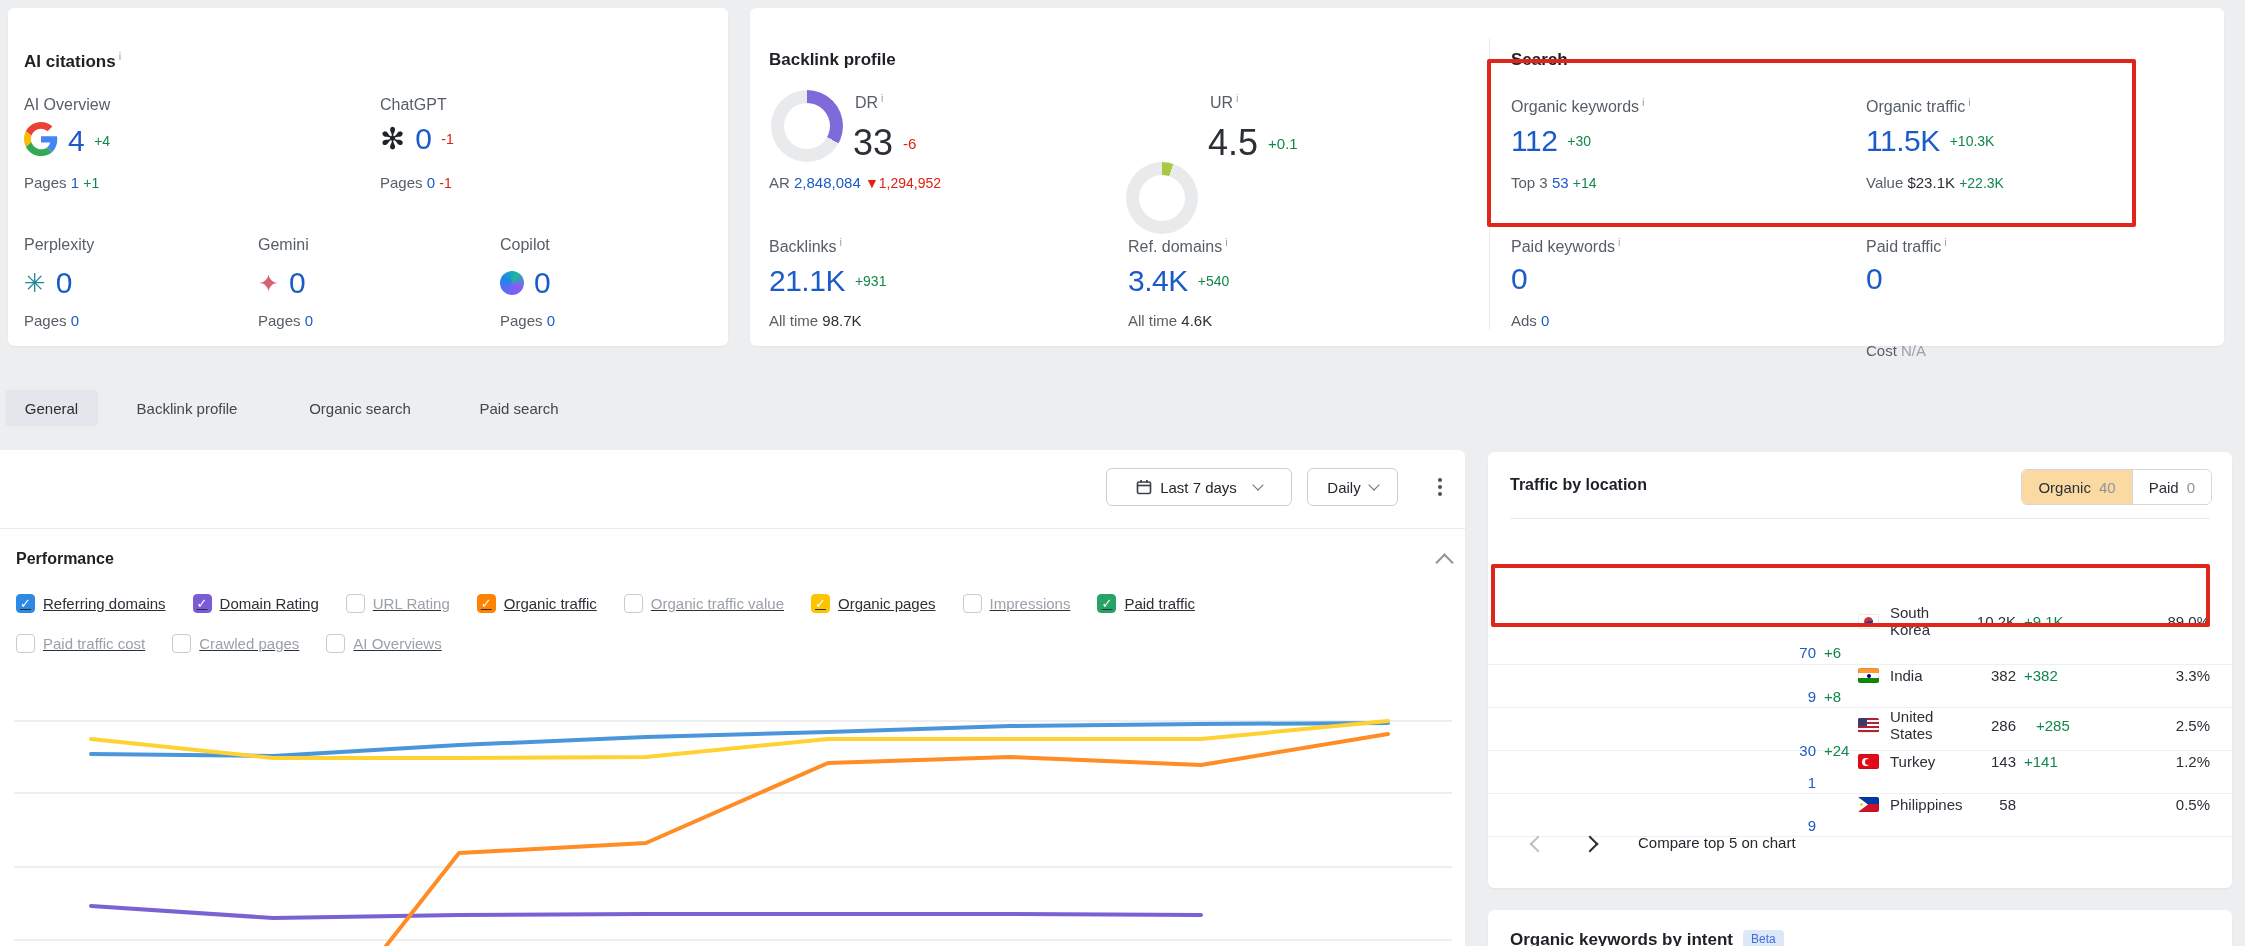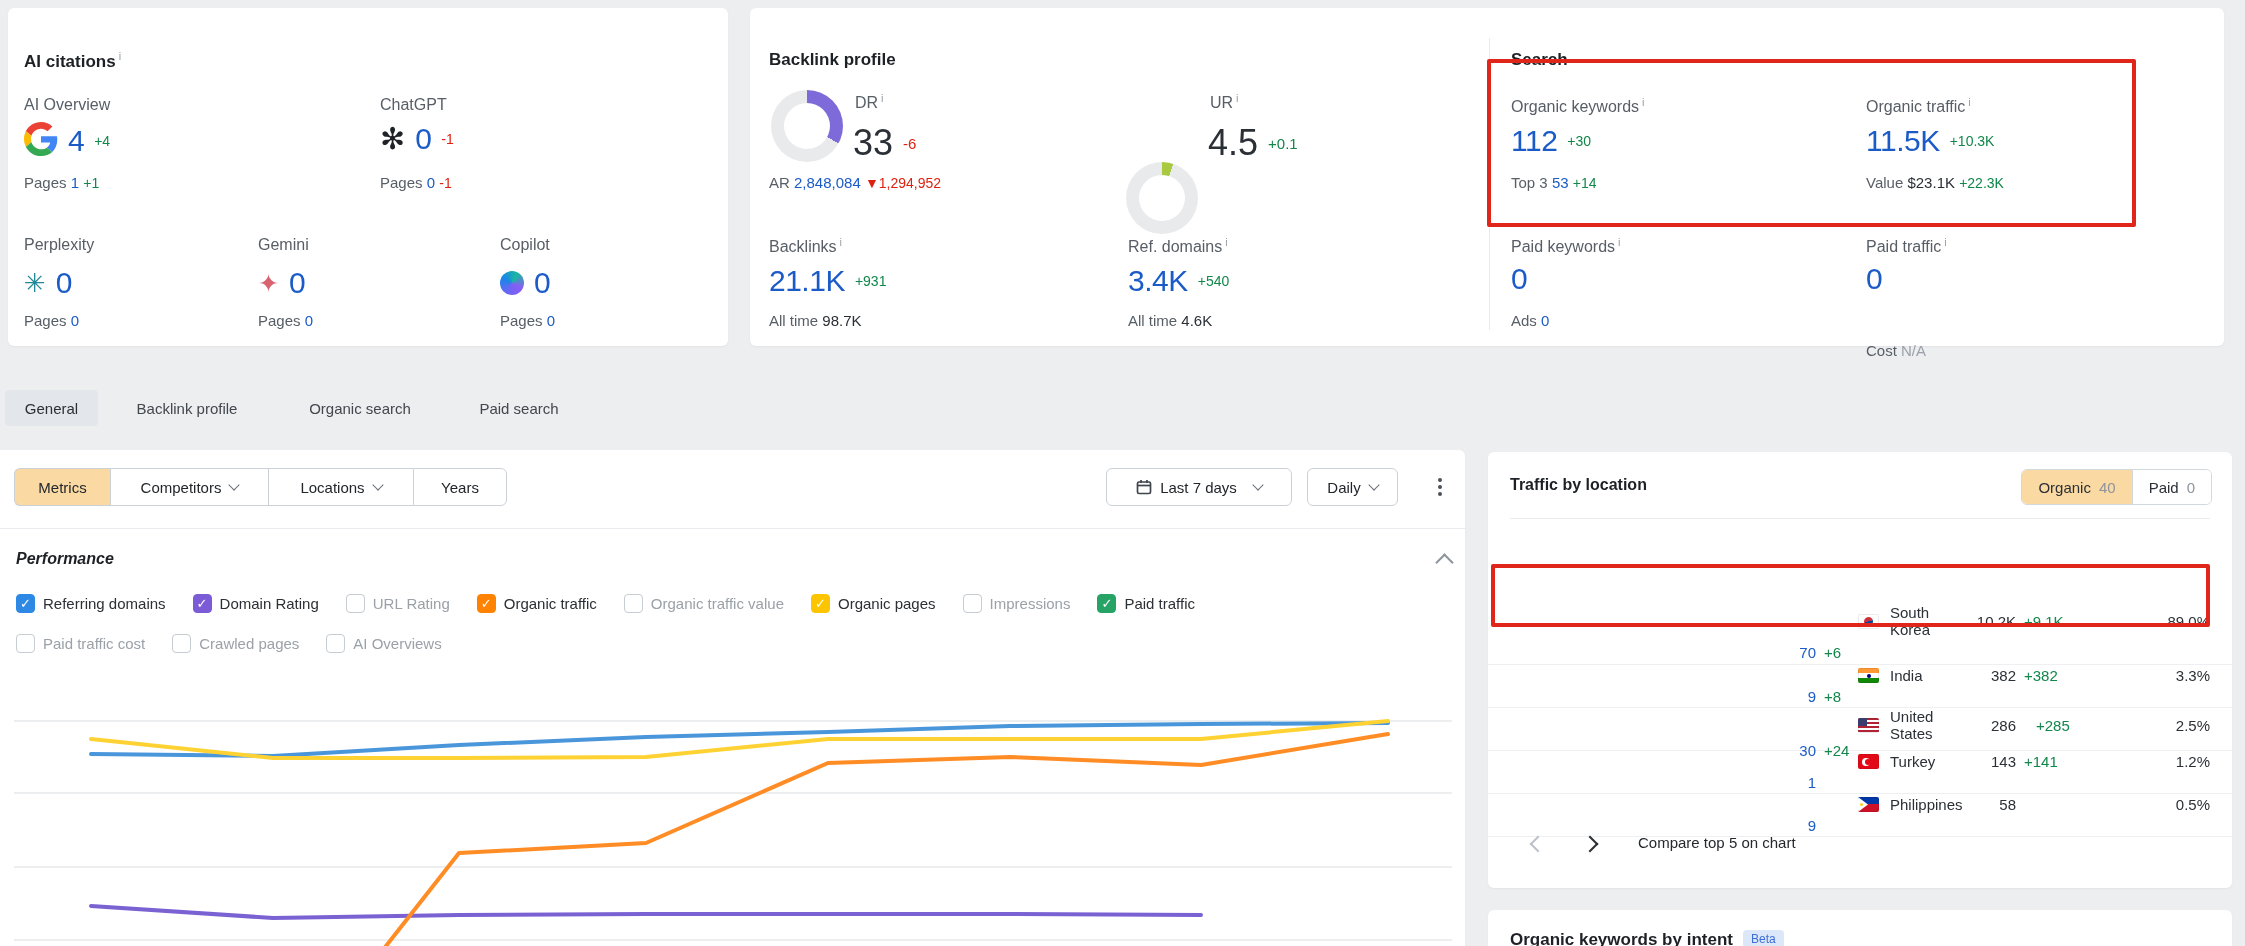--- a/index.html
+++ b/index.html
@@ -41,21 +41,21 @@
   .seg .btn:last-child{border-radius:0 6px 6px 0;border-right-width:1px;}
   .btn.tan{background:#fbd9a2;border-color:#ccd1d7;}
   .rbtn{border-radius:6px;}
   .dcaret{width:7px;height:7px;border-right:1.8px solid #6a7078;border-bottom:1.8px solid #6a7078;
     transform:rotate(45deg);margin-left:9px;margin-top:-4px;flex:0 0 auto;}
   .dots{display:flex;flex-direction:column;gap:3px;cursor:pointer;padding:6px;}
   .dots i{width:4px;height:4px;border-radius:50%;background:#4a5057;}
   .hdiv{position:absolute;left:0;right:0;height:1px;background:#e9ebee;}
   
   .cbrow{position:absolute;display:flex;gap:27px;align-items:center;}
-  .cb-item{display:flex;align-items:center;gap:8px;cursor:pointer;}
+  .cb-item{display:flex;align-items:center;gap:8px;cursor:pointer;text-decoration:underline;}
   .cb{width:19px;height:19px;border-radius:4px;border:1.5px solid #c6ccd2;background:#fff;box-sizing:border-box;
     display:flex;align-items:center;justify-content:center;color:#fff;font-size:13px;font-weight:700;}
   .cb.on::after{content:"✓";}
   .cb-label{font-size:15px;color:#2b3036;white-space:nowrap;}
   .cb-item.off .cb-label{color:#9aa1a8;}
   .upchev{width:11px;height:11px;border-top:2px solid #8d949c;border-left:2px solid #8d949c;transform:rotate(45deg);cursor:pointer;}
   
   .trow{position:relative;display:grid;grid-template-columns:1fr 100px 58px 84px 110px;align-items:center;
     padding:0 22px;box-sizing:border-box;border-bottom:1px solid #edeff0;font-size:15px;color:#2b3036;}
   .thead{border-bottom:1px solid #e9ebee;font-weight:700;color:#22262b;}
@@ -232,36 +232,20 @@
 </div>
 
 <div class="annot" style="left: 1487px; top: 59px; width: 641px; height: 160px; border-color: rgb(224, 37, 27);"></div>
 
 <div class="tab active" style="left:5px;width:93px;">General</div>
 <div class="tab" style="left:117px;width:140px;">Backlink profile</div>
 <div class="tab" style="left:290px;width:140px;">Organic search</div>
 <div class="tab" style="left:464px;width:110px;">Paid search</div>
 
 <div class="card" style="left:0;top:450px;width:1465px;height:540px;border-radius:0 6px 6px 0;">
-  <div class="abs seg" style="left:14px;top:18px;">
-    <div class="btn tan" style="width:96px;">
-        <span>Metrics</span>
-      </div>
-    <div class="btn" style="width:158px;">
-        <span>Competitors</span>
-        <span class="dcaret"></span>
-      </div>
-    <div class="btn" style="width:145px;">
-        <span>Locations</span>
-        <span class="dcaret"></span>
-      </div>
-    <div class="btn" style="width:94px;">
-        <span>Years</span>
-      </div>
-  </div>
 
   <div class="abs btn rbtn" style="left:1106px;top:18px;width:186px;gap:8px;">
     <span style="display:inline-flex;">
         <svg width="16" height="16" viewBox="0 0 16 16">
           <rect x="1.5" y="3" width="13" height="11.5" rx="1.5" fill="none" stroke="#3e444b" stroke-width="1.7"></rect>
           <line x1="1.5" y1="6.5" x2="14.5" y2="6.5" stroke="#3e444b" stroke-width="1.7"></line>
           <line x1="5" y1="1" x2="5" y2="4" stroke="#3e444b" stroke-width="1.7"></line>
           <line x1="11" y1="1" x2="11" y2="4" stroke="#3e444b" stroke-width="1.7"></line>
         </svg>
       </span>
@@ -273,21 +257,21 @@
       <span class="dcaret"></span>
   </div>
   <div class="abs dots" style="left:1432px;top:22px;">
       <i></i>
       <i></i>
       <i></i>
     </div>
 
   <div class="hdiv" style="top:78px;"></div>
 
-  <div class="abs" style="left:16px;top:100px;font-size:16px;font-weight:700;color:#1d2126;font-style:italic;">Performance</div>
+  <div class="abs" style="left:16px;top:100px;font-size:16px;font-weight:700;color:#1d2126;">Performance</div>
   <div class="abs upchev" style="left:1438px;top:106px;"></div>
 
   <div class="cbrow" style="left:16px;top:144px;">
     <div class="cb-item">
         <span class="cb on" style="background: rgb(46, 137, 229); border-color: rgb(46, 137, 229);"></span>
         <span class="cb-label">Referring domains</span>
       </div>
     <div class="cb-item">
         <span class="cb on" style="background: rgb(123, 92, 214); border-color: rgb(123, 92, 214);"></span>
         <span class="cb-label">Domain Rating</span>

